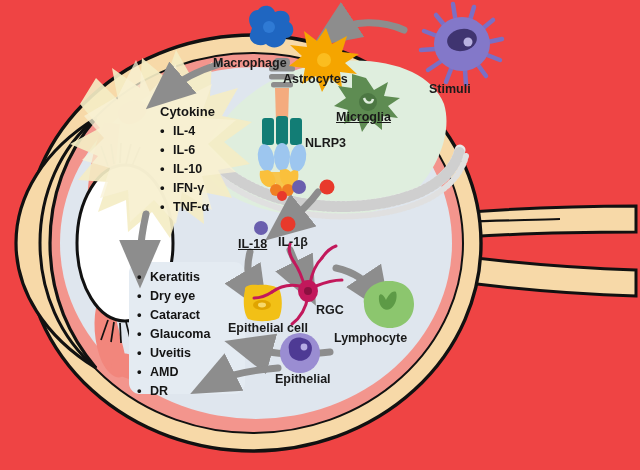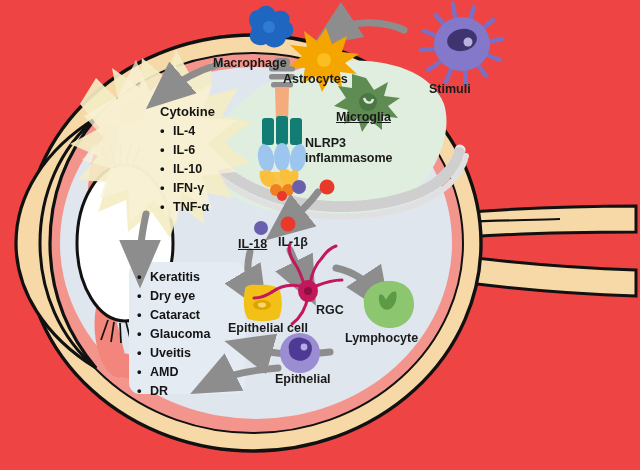--- a/index.html
+++ b/index.html
@@ -284,31 +284,30 @@
 
   <div class="lbl lbl-md" style="left:213px; top:56px;">Macrophage</div>
 
   <div class="lbl lbl-md" style="left:283px; top:72px;">Astrocytes</div>
 
   <div class="lbl lbl-md" style="left:336px; top:110px;text-decoration:underline;">Microglia</div>
 
   <div class="lbl lbl-md" style="left:429px; top:82px;">Stimuli</div>
 
   <div class="lbl lbl-md" style="left:305px; top:136px;">NLRP3</div>
-  <div class="lbl lbl-md" style="left:305px; top:151px;">inflammasome</div>
 
   <div class="lbl lbl-md" style="left:238px; top:237px;text-decoration:underline;">IL-18</div>
 
   <div class="lbl lbl-md" style="left:278px; top:235px;">IL-1β</div>
 
   <div class="lbl lbl-md" style="left:228px; top:321px;">Epithelial cell</div>
 
   <div class="lbl lbl-md" style="left:316px; top:303px;">RGC</div>
 
-  <div class="lbl lbl-md" style="left:345px; top:331px;">Lymphocyte</div>
+  <div class="lbl lbl-md" style="left:334px; top:331px;">Lymphocyte</div>
 
   <div class="lbl lbl-md" style="left:275px; top:372px;">Epithelial</div>
 
   <div class="listbox" style="left:112px; top:105px;margin-left:48px;">
     <span class="head">Cytokine</span>
     <span class="row">
       <span class="bullet">•</span><span>IL-4</span>
     </span>
     <span class="row">
       <span class="bullet">•</span><span>IL-6</span>

